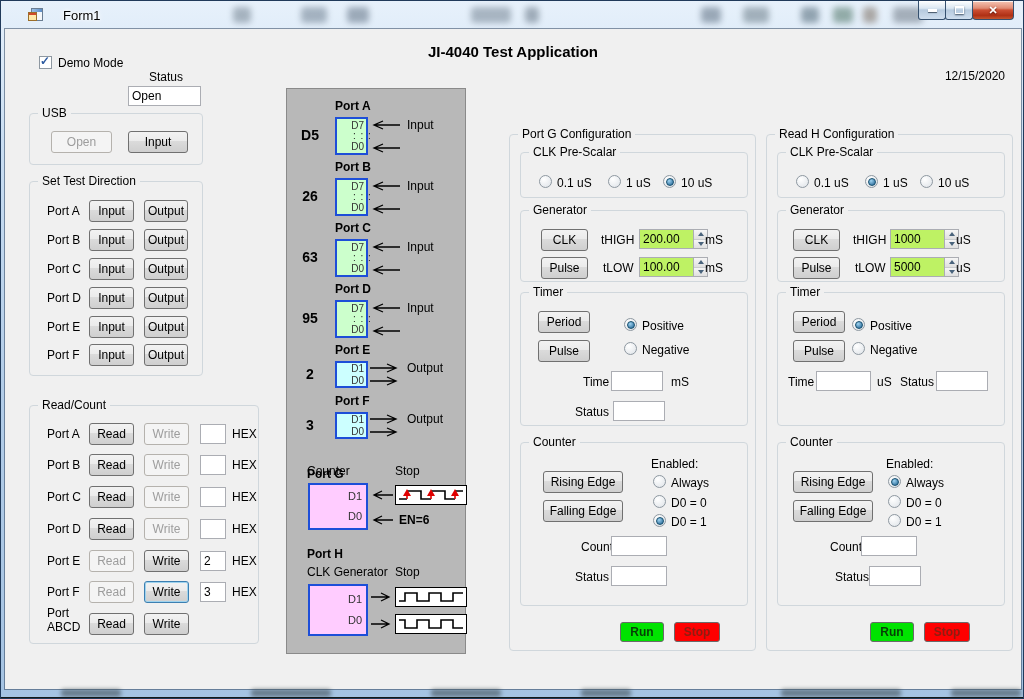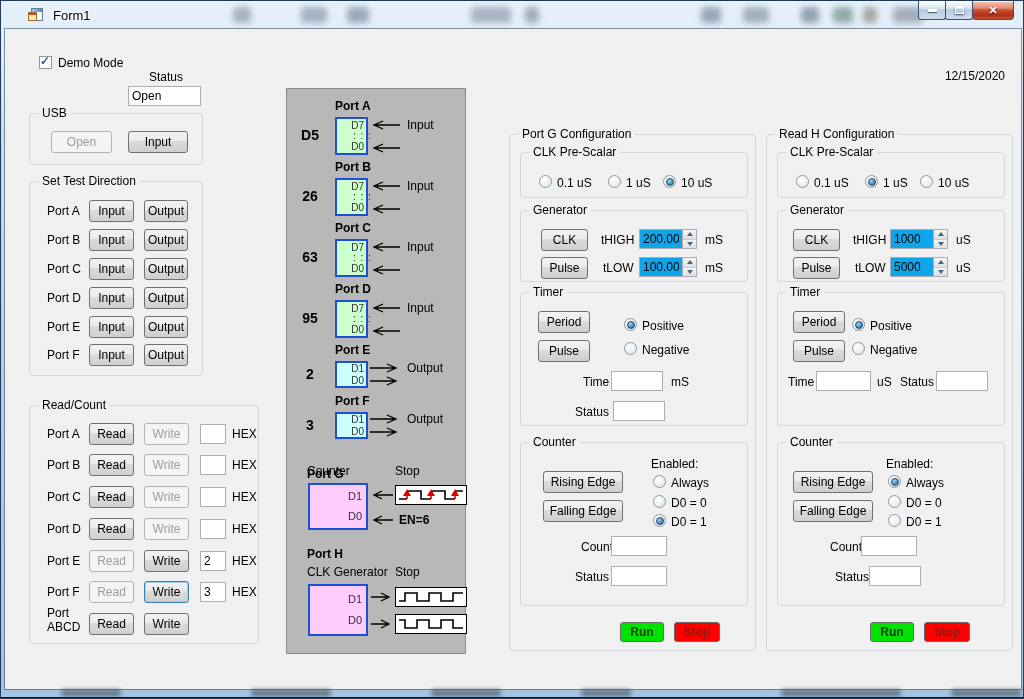--- a/index.html
+++ b/index.html
@@ -4,21 +4,21 @@
 <style>
   html,body{margin:0;padding:0;background:#222;}
   *{box-sizing:border-box;}
   .window{position:relative;width:1024px;height:699px;overflow:hidden;
     font-family:"Liberation Sans",sans-serif;font-size:12px;color:#000;
     background:linear-gradient(180deg,#e7f1fb 0,#cadef2 20%,#b3cde8 55%,#a5c3e2 100%);
     border:1px solid #203a5a;}
   .lbl{position:absolute;white-space:nowrap;line-height:14px;}
   
   .titlebar{position:absolute;left:0;top:0;width:100%;height:28px;}
-  .title-text{position:absolute;left:52px;top:7px;font-size:13px;color:#000;
+  .title-text{position:absolute;left:62px;top:7px;font-size:13px;color:#000;
     text-shadow:0 0 4px #fff,0 0 6px #fff,0 0 2px #fff;}
   .sm{position:absolute;border-radius:4px;filter:blur(3px);opacity:.45;height:16px;top:6px;}
   .app-icon{position:absolute;left:27px;top:7px;width:15px;height:14px;}
   .app-icon .w1{position:absolute;left:3px;top:0;width:12px;height:13px;background:#f4f7fa;border:1px solid #6a7d92;}
   .app-icon .t1{position:absolute;left:4px;top:1px;width:10px;height:3px;background:linear-gradient(90deg,#9ec2e8,#5c8cc4);}
   .app-icon .w2{position:absolute;left:0;top:4px;width:9px;height:9px;background:#ffe9a8;border:1px solid #9a6e2a;}
   .app-icon .t2{position:absolute;left:1px;top:5px;width:7px;height:2px;background:#d04a2a;}
   .winbtns{position:absolute;top:0;right:9px;display:flex;}
   .wbtn{height:19px;border:1px solid #35506e;border-top:none;margin-left:-1px;
     background:linear-gradient(180deg,#fdfefe,#dbe7f2 40%,#b6cade 50%,#cfdeee);
@@ -48,21 +48,21 @@
   .btn.stop{background:#fe0000;border-color:#6a6a6a;color:#8c1d12;font-weight:bold;}
   .tb{position:absolute;height:20px;border:1px solid #abadb3;background:#fff;
     font:12px "Liberation Sans",sans-serif;padding:1px 3px;color:#000;outline:none;}
   .radio{position:absolute;width:13px;height:13px;border-radius:50%;border:1px solid #8e98a1;
     background:radial-gradient(circle at 35% 30%,#ffffff,#dde2e7);}
   .radio.on::after{content:"";position:absolute;left:2px;top:2px;width:6px;height:6px;border-radius:50%;
     background:radial-gradient(circle at 35% 30%,#9fd4f2,#1b5d8d);border:1px solid #17506f;}
   .cb{position:absolute;width:13px;height:13px;border:1px solid #8e98a1;background:#fff;}
   .cb .check{position:absolute;left:0px;top:-3px;font-size:12px;font-weight:bold;color:#2c5aa0;}
   .updown{position:absolute;display:flex;height:20px;}
-  .ud-text{width:43px;height:20px;border:1px solid #abadb3;border-right:none;background:#0ea5e9;
+  .ud-text{width:54px;height:20px;border:1px solid #abadb3;border-right:none;background:#bef264;
     font:12px "Liberation Sans",sans-serif;padding:1px 3px;outline:none;}
   .ud-btns{width:15px;height:20px;border:1px solid #abadb3;display:flex;flex-direction:column;}
   .ud-b{flex:1;background:linear-gradient(180deg,#f6f6f6,#dfdfdf);display:flex;align-items:center;justify-content:center;border-bottom:1px solid #c9cbce;}
   .ud-b:last-child{border-bottom:none;}
   .tri-up{width:0;height:0;border-left:3px solid transparent;border-right:3px solid transparent;border-bottom:4px solid #49637c;}
   .tri-dn{width:0;height:0;border-left:3px solid transparent;border-right:3px solid transparent;border-top:4px solid #49637c;}
   
   .panel{position:absolute;left:281px;top:59px;width:180px;height:566px;background:#b8b8b8;border:1px solid #8a8a8a;}
   .pbox{position:absolute;border:2px solid #1d4ed8;}
   .pbox.green{background:#ccffcc;}
@@ -109,20 +109,21 @@
           <span class="glyph-max"></span>
         </div>
       <div class="wbtn close">
           <span class="glyph-close">✕</span>
         </div>
     </div>
   </div>
 
   <div class="client">
 
+    <div class="lbl" style="left:0;right:0;top:16px;text-align:center;font-weight:bold;font-size:15px;">JI-4040 Test Application</div>
     <div class="lbl" style="right:16px;top:40px;">12/15/2020</div>
 
     <span class="cb" style="left:34px;top:27px;">
       <span class="check">✓</span>
     </span>
     <div class="lbl" style="left:53px;top:27px;">Demo Mode</div>
 
     <div class="lbl" style="left:144px;top:41px;">Status</div>
     <input class="tb" style="left: 123px; top: 57px; width: 73px;" value="Open">
 

